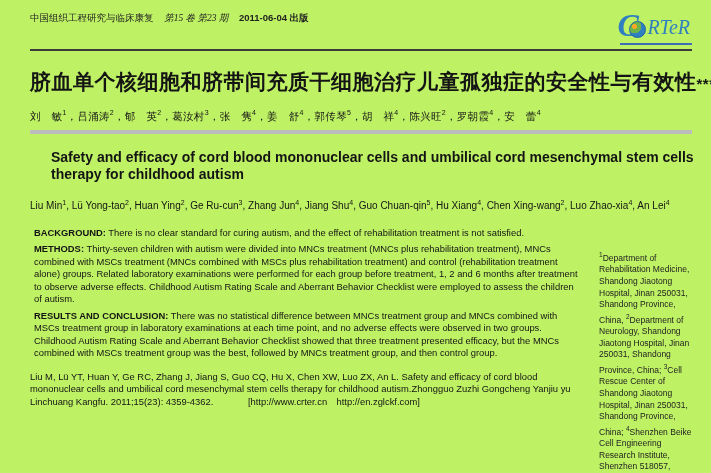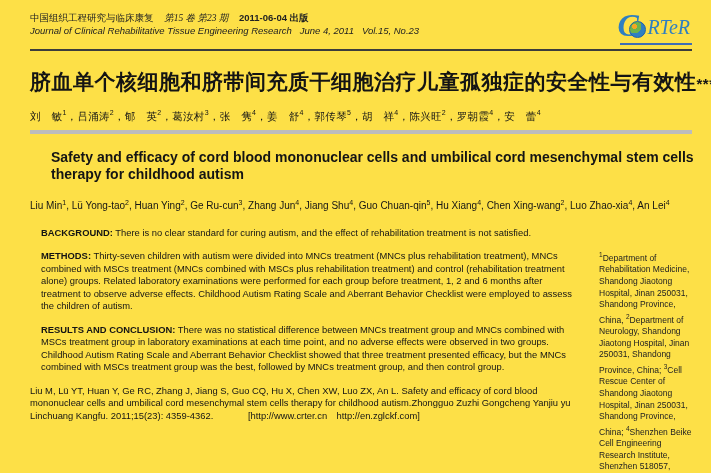--- a/index.html
+++ b/index.html
@@ -1,19 +1,19 @@
 <!DOCTYPE html>
 <html><head>
 <meta charset="utf-8">
 <style>
   html,body{margin:0;padding:0;background:#e8e8e8;}
   .page{
     position:relative;
     width:711px;height:473px;
-    background:#fde047;
+    background:#bef264;
     overflow:hidden;
     font-family:"Liberation Sans",sans-serif;
     color:#141414;
     box-sizing:border-box;
     padding:12px 19px 0 30px;
   }
   
   .header-row{display:flex;justify-content:space-between;align-items:flex-start;}
   .header-lines{font-size:9.5px;line-height:12.5px;color:#222;}
   .hl1-zh{font-family:"Liberation Serif",serif;}
@@ -33,42 +33,41 @@
   .title-marks{font-size:15px;}
   .authors-zh{margin-top:13px;font-size:10.5px;letter-spacing:0.3px;}
   .authors-zh sup{font-size:7px;}
   .gray-bar{height:4px;background:#bcbcbc;margin-top:6px;width:662px;}
   .title-en{margin-top:15px;font-size:14px;font-weight:bold;line-height:17px;width:660px;margin-left:21px;}
   .authors-en{margin-top:13px;font-size:10px;line-height:13px;width:648px;}
   .authors-en sup{font-size:7px;}
   
   .abstract{margin-top:15px;width:557px;font-size:9.4px;line-height:12.5px;}
   .abstract-heading{font-weight:bold;font-size:9.8px;}
-  .abstract p{margin:11px;}
+  .abstract p{margin:4px;}
   .sec-label{font-weight:bold;}
   
   .citation{margin-top:11px;width:563px;font-size:9.4px;line-height:12.6px;}
   .citation-links{margin-left:32px;}
   
   .sidebar{position:absolute;left:599px;top:249px;width:101px;font-size:8.5px;line-height:11.6px;color:#222;}
   .sidebar sup{font-size:6.5px;}
 </style>
 </head>
 <body>
 
 <div class="page">
 
   <div class="header-row">
     <div class="header-lines">
       <div>
         <span class="hl1-zh">中国组织工程研究与临床康复</span>
         <span class="hl1-issue">第15 卷 第23 期</span>
         <span class="hl1-date">2011-06-04 出版</span>
       </div>
-      <div class="hl2">Journal of Clinical Rehabilitative Tissue Engineering Research   June 4, 2011   Vol.15, No.23</div>
     </div>
     <div class="logo">
       <span class="logo-globe-wrap">
         <span class="logo-c">C</span>
         <span class="logo-globe"></span>
       </span>
       <span class="logo-text">RTeR</span>
     </div>
   </div>
   <hr class="header-rule">

